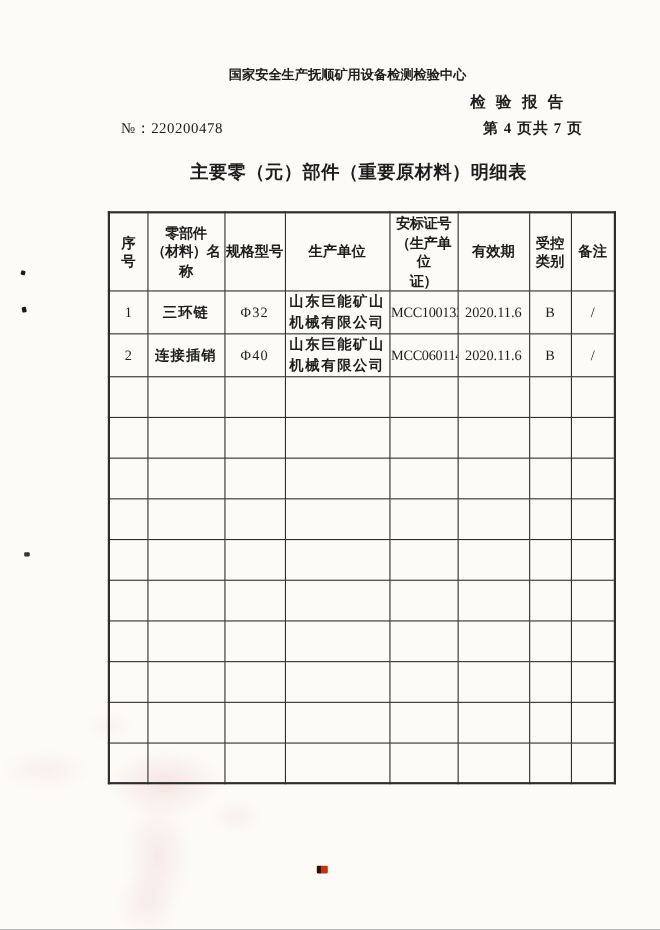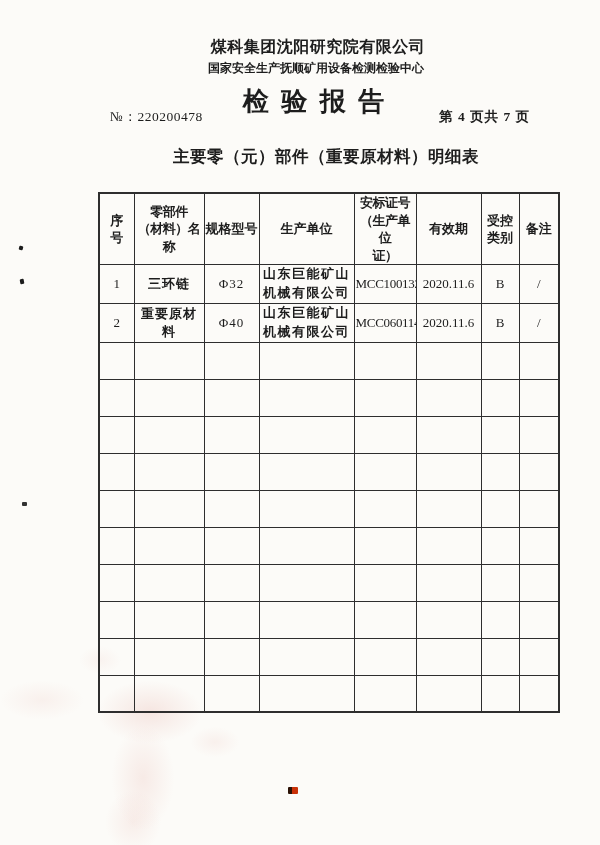--- a/index.html
+++ b/index.html
@@ -16,21 +16,21 @@
       radial-gradient(ellipse 60px 28px at 42px 700px, rgba(226,167,158,.13), rgba(226,167,158,0) 70%),
       radial-gradient(ellipse 35px 22px at 215px 742px, rgba(226,167,158,.13), rgba(226,167,158,0) 70%),
       radial-gradient(ellipse 30px 20px at 100px 660px, rgba(226,167,158,.10), rgba(226,167,158,0) 70%);
     font-family:"Liberation Serif","DejaVu Serif",serif;
     color:var(--ink,#1d1d1d);
     overflow:hidden;
   }
   .abs { position:absolute; }
   .org-line1 { left:118px; width:400px; top:37px;  font-size:16px; font-weight:700; text-align:center; letter-spacing:.5px; }
   .org-line2 { left:116px; width:400px; top:60px;  font-size:12px; font-weight:700; text-align:center; letter-spacing:0; }
-  .report-title { left:115px; width:400px; top:84px; font-size:26px; font-weight:700; text-align:center; letter-spacing:3px; }
+  .report-title { left:115px; width:400px; top:84px; font-size:14px; font-weight:700; text-align:right; letter-spacing:3px; }
   .report-no { left:110px; top:108px; font-size:13.5px; letter-spacing:.5px; }
   .page-indicator { left:430px; width:100px; top:108px; font-size:13.5px; text-align:right; font-weight:700; letter-spacing:1px; }
   .table-title { left:126px; width:400px; top:146px; font-size:16.5px; font-weight:700; text-align:center; letter-spacing:.5px; }
 
   table.parts {
     position:absolute; left:98px; top:192px;
     width:460px;
     border-collapse:collapse;
     table-layout:fixed;
     border:2px solid var(--border,#2e2e2e);
@@ -63,21 +63,20 @@
     position:absolute; left:288px; top:787px; width:10px; height:7px;
     background:linear-gradient(90deg,#2b1206 0%,#2b1206 38%,var(--redmark,#c93108) 38%,var(--redmark,#c93108) 100%);
     border-radius:1px;
   }
 </style>
 </head>
 <body>
 
 <div class="page">
 
-  <div class="abs org-line1">煤科集团沈阳研究院有限公司</div>
   <div class="abs org-line2">国家安全生产抚顺矿用设备检测检验中心</div>
   <div class="abs report-title">检 验 报 告</div>
 
   <div class="abs report-no"><span>№：</span><span>220200478</span></div>
   <div class="abs page-indicator">第 4 页共 7 页</div>
 
   <div class="abs table-title">主要零（元）部件（重要原材料）明细表</div>
 
   <table class="parts">
     <colgroup id="cols">
@@ -114,21 +113,21 @@
           <td class="c-spec">Φ32</td>
           <td class="c-producer">山东巨能矿山
 机械有限公司</td>
           <td class="c-cert">MCC100132</td>
           <td class="c-date">2020.11.6</td>
           <td>B</td>
           <td>/</td>
         </tr>
         <tr>
           <td>2</td>
-          <td class="c-name">重要原材料</td>
+          <td class="c-name">连接插销</td>
           <td class="c-spec">Φ40</td>
           <td class="c-producer">山东巨能矿山
 机械有限公司</td>
           <td class="c-cert">MCC060114</td>
           <td class="c-date">2020.11.6</td>
           <td>B</td>
           <td>/</td>
         </tr>
         <tr>
           <td></td>

